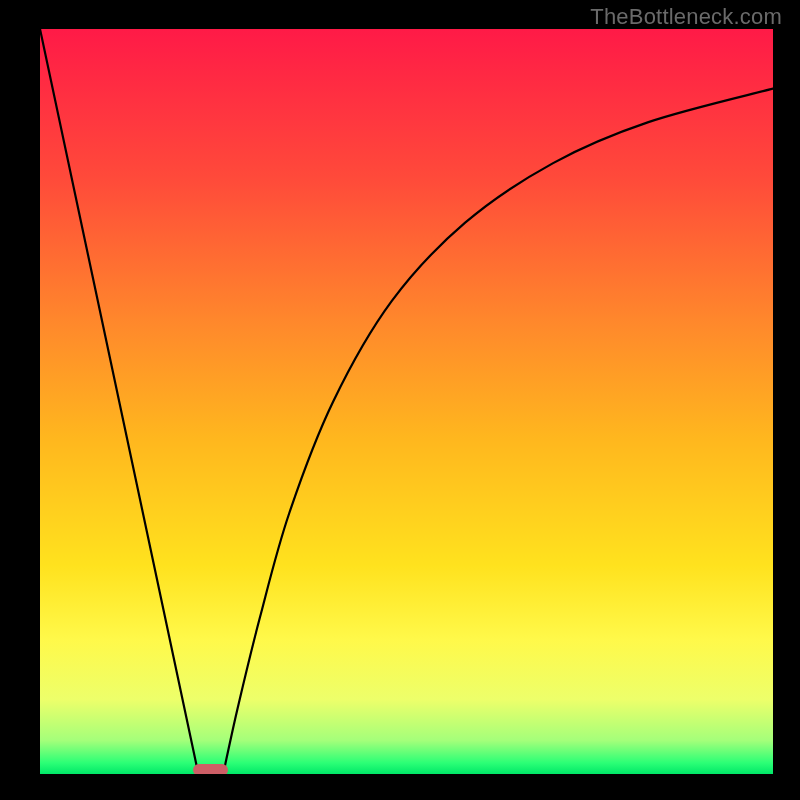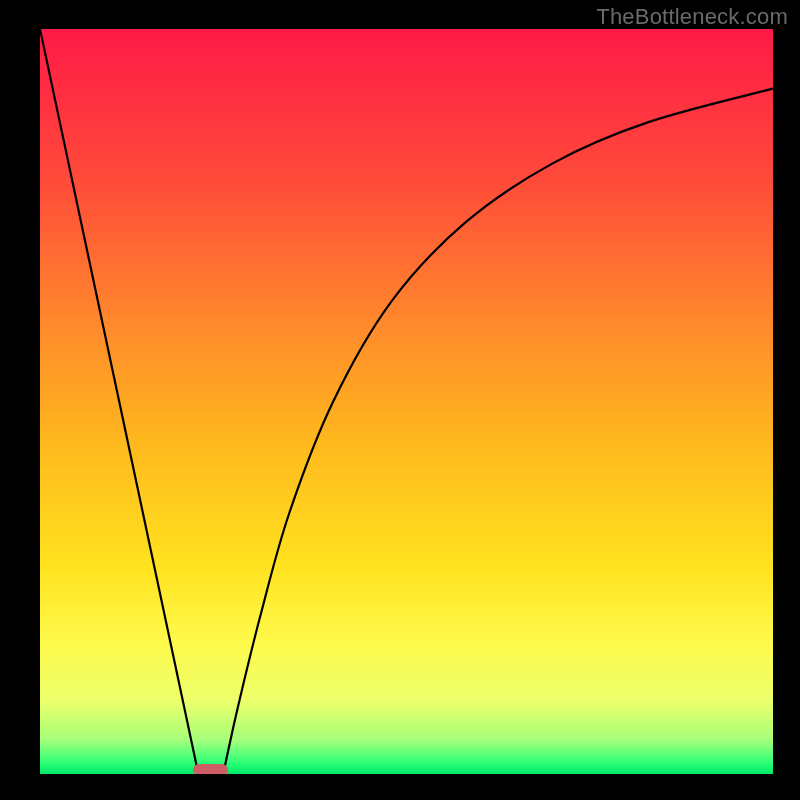--- a/index.html
+++ b/index.html
@@ -13,21 +13,21 @@
   }
   .frame {
     position: relative;
     width: 800px;
     height: 800px;
     background: #000;
   }
   .watermark {
     position: absolute;
     top: 4px;
-    right: 12px;
+    right: 18px;
     font-size: 22px;
     letter-spacing: 0.2px;
     color: #6a6a6a;
     font-weight: 500;
     z-index: 10;
     user-select: none;
   }
   .plot-area {
     position: absolute;
     left: 40px;

